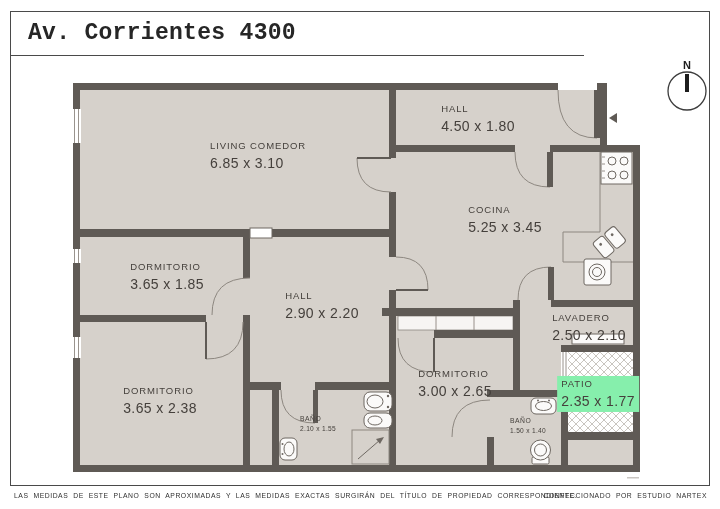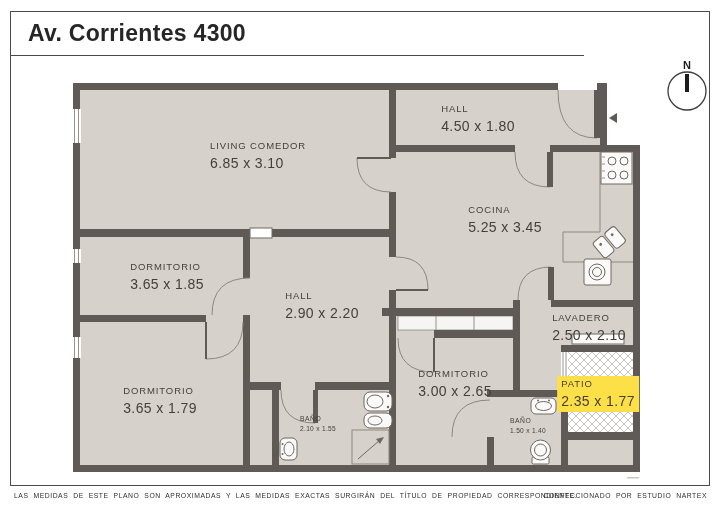--- a/index.html
+++ b/index.html
@@ -1,32 +1,32 @@
 <!DOCTYPE html>
 <html><head>
 <meta charset="utf-8">
 <style>
   html,body{margin:0;padding:0;background:#ffffff;}
   #page{position:relative;width:720px;height:509px;background:#ffffff;overflow:hidden;
         font-family:"Liberation Sans",sans-serif;}
   #frame{position:absolute;left:10px;top:11px;width:698px;height:473px;
          border:1.5px solid #4a4a4a;}
   #title-band{position:absolute;left:10px;top:11px;width:574px;height:44px;
-              border-bottom:1.2px solid #4a4a4a;display:flex;align-items:center;}
+              border-bottom:1.2px solid #4a4a4a;display:flex;align-items:center;font-family:Liberation Mono, monospace;}
   #page-title{font-size:23px;font-weight:bold;color:#262626;padding-left:18px;
               letter-spacing:0.3px;}
   #plan-svg{position:absolute;left:0;top:0;}
   #plan-labels{position:absolute;left:0;top:0;width:720px;height:509px;pointer-events:none;}
   .room-label{position:absolute;transform:translate(-50%,-50%);text-align:left;
               color:#45403c;white-space:nowrap;line-height:1.45;}
   .room-label .room-name{font-size:9.5px;letter-spacing:0.9px;}
   .room-label .room-dims{font-size:14px;letter-spacing:0.4px;}
   .room-label.small .room-name{font-size:6.8px;letter-spacing:0.5px;}
   .room-label.small .room-dims{font-size:6.6px;letter-spacing:0.3px;}
-  .room-label.bg{background:#fde047;padding:1px 4px;}
+  .room-label.bg{background:#86efac;padding:1px 4px;}
   #footer{position:absolute;left:0;top:488px;width:720px;height:21px;}
   #disclaimer{position:absolute;left:14px;top:4px;font-size:6.8px;color:#2e2e2e;
               letter-spacing:0.55px;word-spacing:2.5px;}
   #credit{position:absolute;right:13px;top:4px;font-size:6.8px;color:#2e2e2e;
           letter-spacing:0.55px;word-spacing:2.5px;}
   .wall{fill:#5f5a55;}
   .thin{stroke:#8d8780;stroke-width:1;fill:none;}
   .fixture{fill:#fbfaf9;stroke:#6e6862;stroke-width:1;}
   .doorarc{stroke:#8d8780;stroke-width:1;fill:none;}
   .leaf{fill:#5f5a55;}
@@ -241,21 +241,21 @@
       <div class="room-label" style="left: 322px; top: 306px;">
         <div class="room-name">HALL</div>
         <div class="room-dims">2.90 x 2.20</div>
       </div>
       <div class="room-label" style="left: 589px; top: 328px;">
         <div class="room-name">LAVADERO</div>
         <div class="room-dims">2.50 x 2.10</div>
       </div>
       <div class="room-label" style="left: 160px; top: 401px;">
         <div class="room-name">DORMITORIO</div>
-        <div class="room-dims">3.65 x 1.79</div>
+        <div class="room-dims">3.65 x 2.38</div>
       </div>
       <div class="room-label" style="left: 455px; top: 384px;">
         <div class="room-name">DORMITORIO</div>
         <div class="room-dims">3.00 x 2.65</div>
       </div>
       <div class="room-label small" style="left: 318px; top: 424px;">
         <div class="room-name">BAÑO</div>
         <div class="room-dims">2.10 x 1.55</div>
       </div>
       <div class="room-label small" style="left: 528px; top: 426px;">

